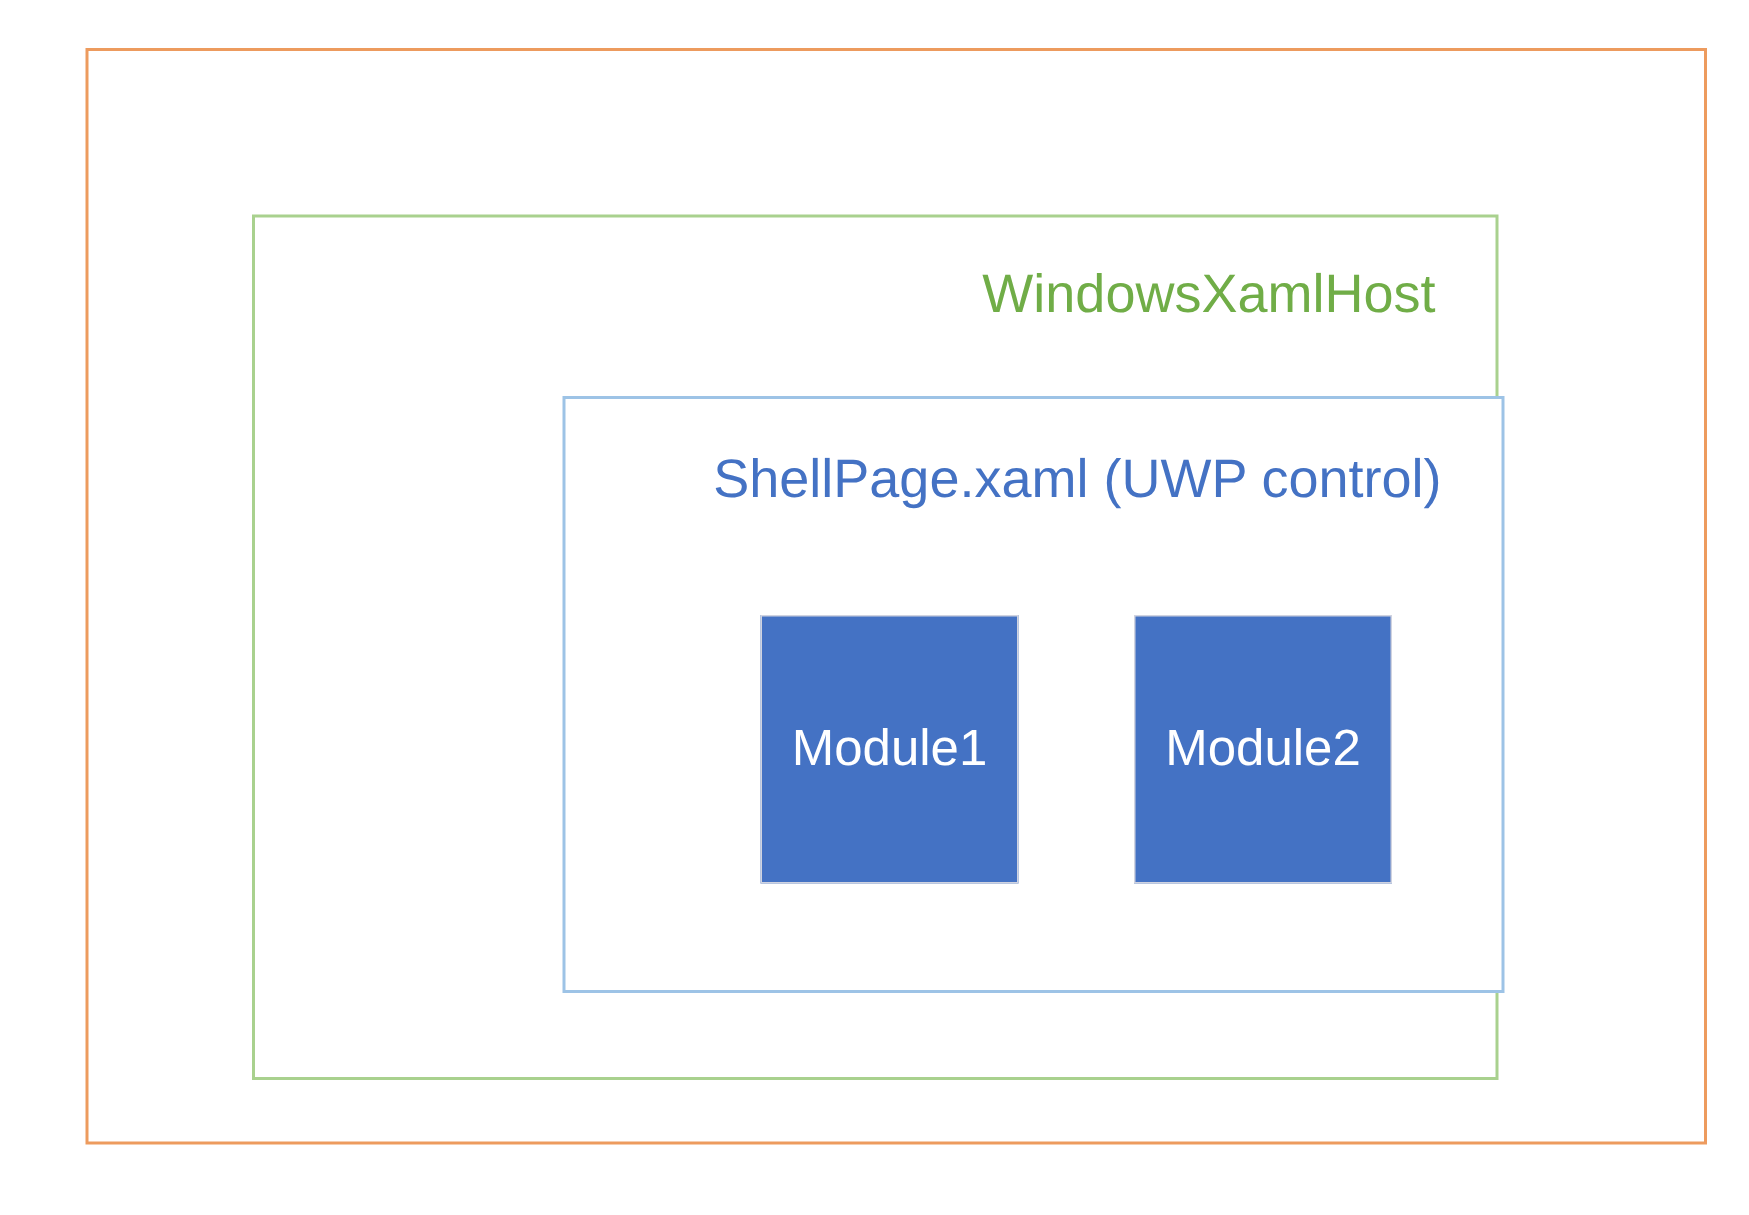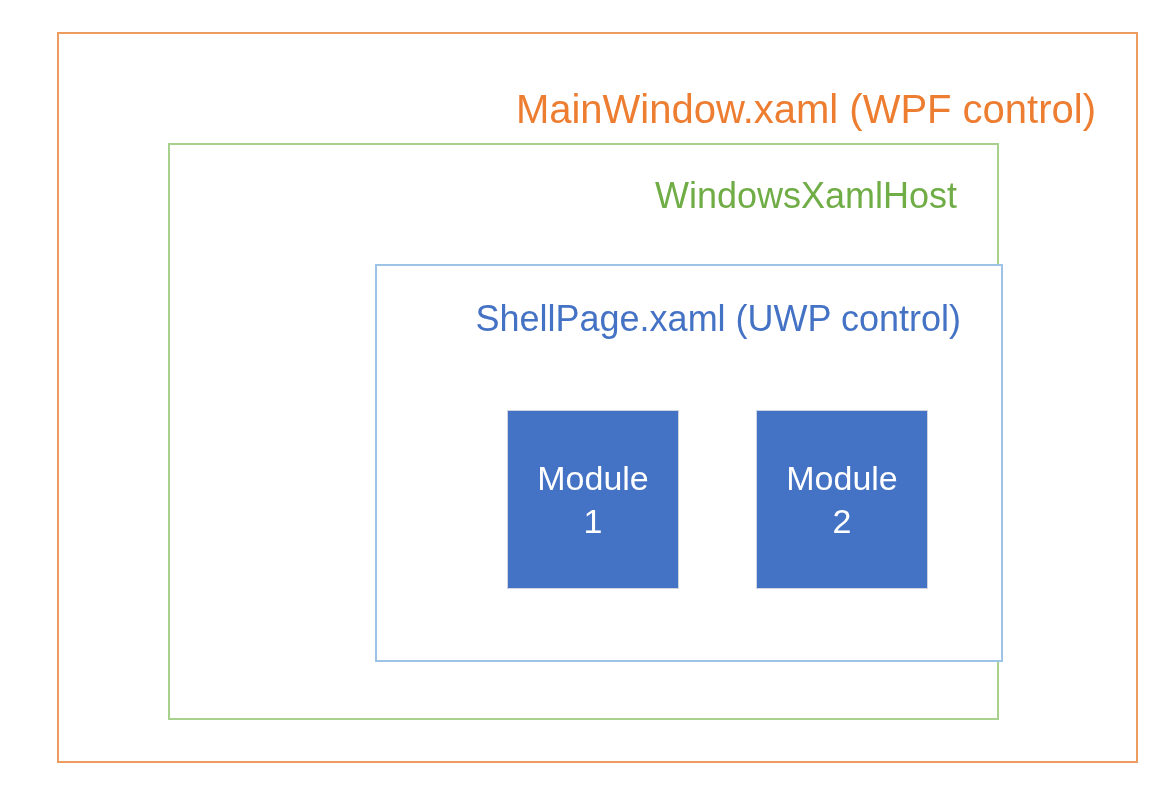--- a/index.html
+++ b/index.html
@@ -86,21 +86,21 @@
 
   
   .module {
     position: absolute;
     width: 172px;
     height: 179px;
     background: #4472C4;
     border: 1px solid #D0D3E0;
     box-sizing: border-box;
     display: flex;
-    flex-direction: column;
+    flex-direction: row;
     align-items: center;
     justify-content: center;
     color: #ffffff;
     font-size: 34px;
     line-height: 1.25;
   }
   .module-1 {
     left: 130px;   
     top: 144px;    
   }
@@ -114,21 +114,20 @@
     text-align: center;
   }
 </style>
 </head>
 <body>
 
 <div id="diagram">
 
   <div class="rect-wpf">
 
-    <div class="label label-wpf">MainWindow.xaml (WPF control)</div>
 
     <div class="rect-host">
 
       <div class="label label-host">WindowsXamlHost</div>
 
       <div class="rect-shell">
 
         <div class="label label-shell">ShellPage.xaml (UWP control)</div>
 
         <div class="module module-1">

